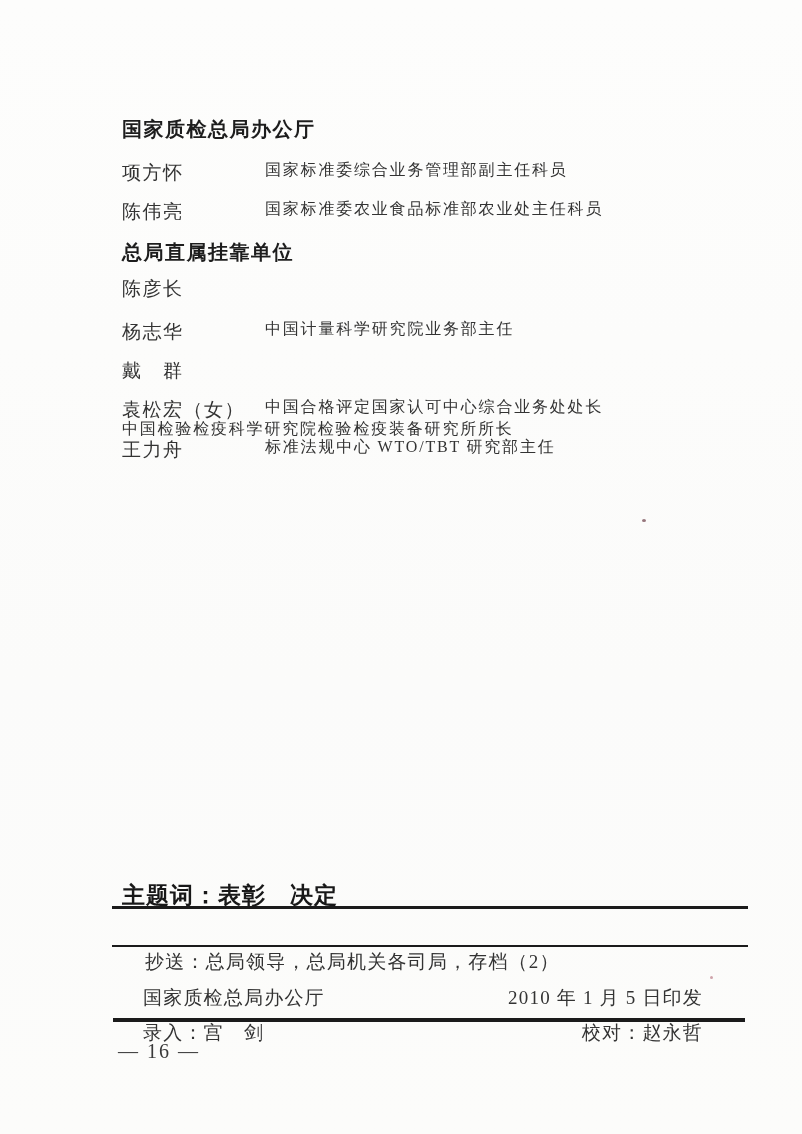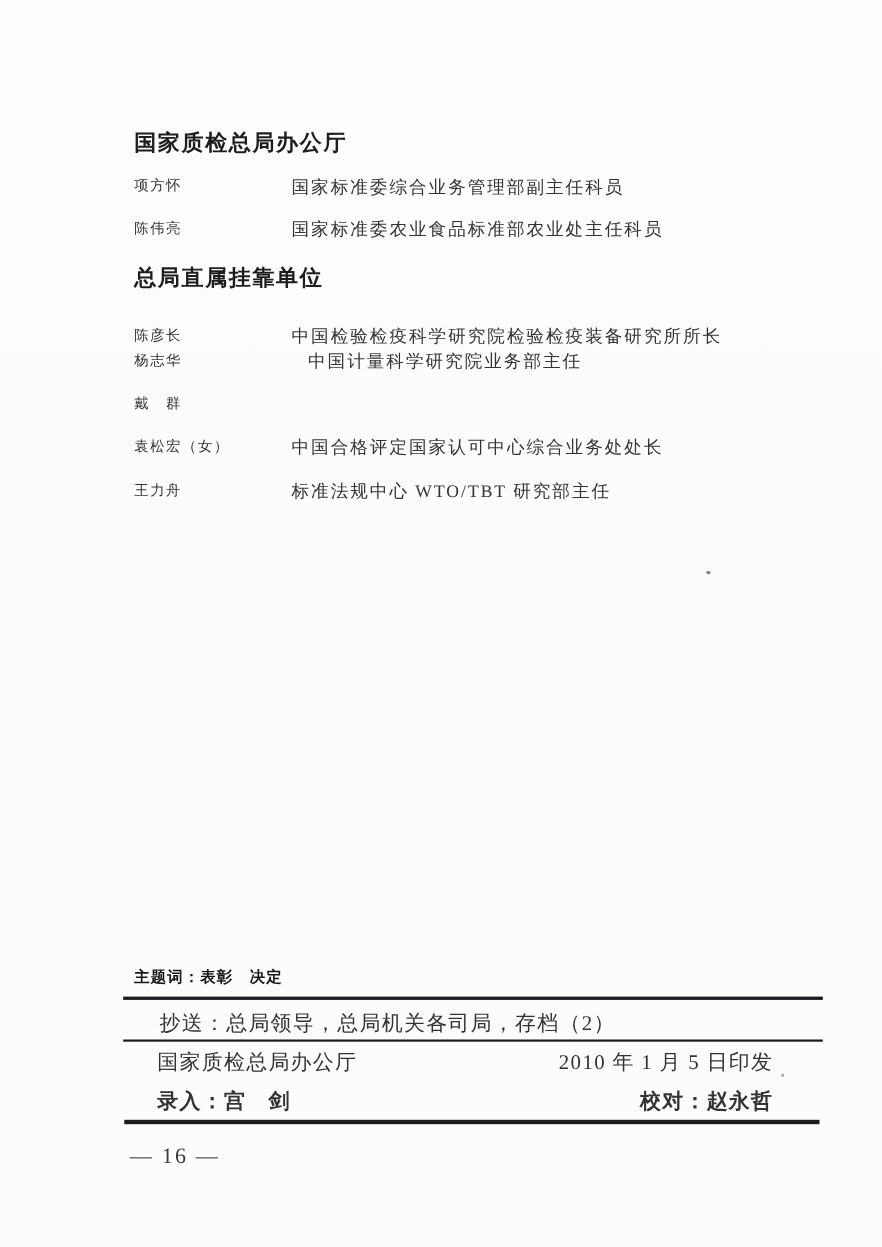--- a/index.html
+++ b/index.html
@@ -24,45 +24,46 @@
     font-size: 20px;
     letter-spacing: 1.5px;
     color: #1d1d1d;
     white-space: nowrap;
   }
 
   
   .p-row { display: flex; white-space: nowrap; }
   .p-name {
     flex: 0 0 143px;
-    font-size: 13px;
+    font-size: 19px;
     letter-spacing: 1.5px;
     color: #333;
   }
   .p-title {
     font-size: 16px;
     letter-spacing: 1.8px;
     color: #333;
   }
 
   
   .subject-row {
     font-family: "Liberation Sans", "DejaVu Sans", sans-serif;
     font-weight: 700;
-    font-size: 14px;
+    font-size: 23px;
     letter-spacing: 1px;
     color: #181818;
     white-space: nowrap;
     text-align: center;
   }
   .trailer-text {
     font-size: 19px;
     letter-spacing: 1.2px;
     color: #333;
     white-space: nowrap;
+    margin-top: 32px;
   }
   .hr { position: absolute; background: #1b1b1b; }
   .split-row {
     display: flex;
     justify-content: space-between;
     align-items: flex-start;
     gap: 23px;
   }
   .page-num {
     font-size: 20px;
@@ -85,25 +86,25 @@
     <span class="p-name">项方怀</span>
     <span class="p-title">国家标准委综合业务管理部副主任科员</span>
   </div>
   <div class="abs p-row" style="left:122px; top:199px;">
     <span class="p-name">陈伟亮</span>
     <span class="p-title">国家标准委农业食品标准部农业处主任科员</span>
   </div>
 
   <div class="abs sec-heading" style="left:122px; top:239px;">总局直属挂靠单位</div>
 
-  <div class="abs p-row" style="left:122px; top:296px;">
+  <div class="abs p-row" style="left:122px; top:276px;flex-direction:column;">
     <span class="p-name">陈彦长</span>
     <span class="p-title">中国检验检疫科学研究院检验检疫装备研究所所长</span>
   </div>
-  <div class="abs p-row" style="left:122px; top:319px;gap:15px;">
+  <div class="abs p-row" style="left:122px; top:319px;">
     <span class="p-name">杨志华</span>
     <span class="p-title">中国计量科学研究院业务部主任</span>
   </div>
   <div class="abs p-row" style="left:122px; top:358px;">
     <span class="p-name">戴　群</span>
   </div>
   <div class="abs p-row" style="left:122px; top:397px;">
     <span class="p-name">袁松宏（女）</span>
     <span class="p-title">中国合格评定国家认可中心综合业务处处长</span>
   </div>
@@ -120,21 +121,21 @@
 
   <div class="abs trailer-text" style="left:145px; top:917px;">抄送：总局领导，总局机关各司局，存档（2）</div>
 
   <div class="hr" style="left:112px; top:945px; width:636px; height:2px;"></div>
 
   <div class="abs split-row" style="left:143px; top:953px; width:560px;">
     <span class="trailer-text">国家质检总局办公厅</span>
     <span class="trailer-text">2010 年 1 月 5 日印发</span>
   </div>
 
-  <div class="abs split-row" style="left:143px; top:988px; width:560px;font-weight:bold;">
+  <div class="abs split-row" style="left:143px; top:988px; width:560px;">
     <span class="trailer-text">录入：宫　剑</span>
     <span class="trailer-text">校对：赵永哲</span>
   </div>
 
   <div class="hr" style="left:113px; top:1018px; width:632px; height:4px;"></div>
 
   <div class="abs page-num" style="left:118px; top:1040px;">— 16 —</div>
 
   <div class="artifact artifact-1"></div>
   <div class="artifact artifact-2"></div>

